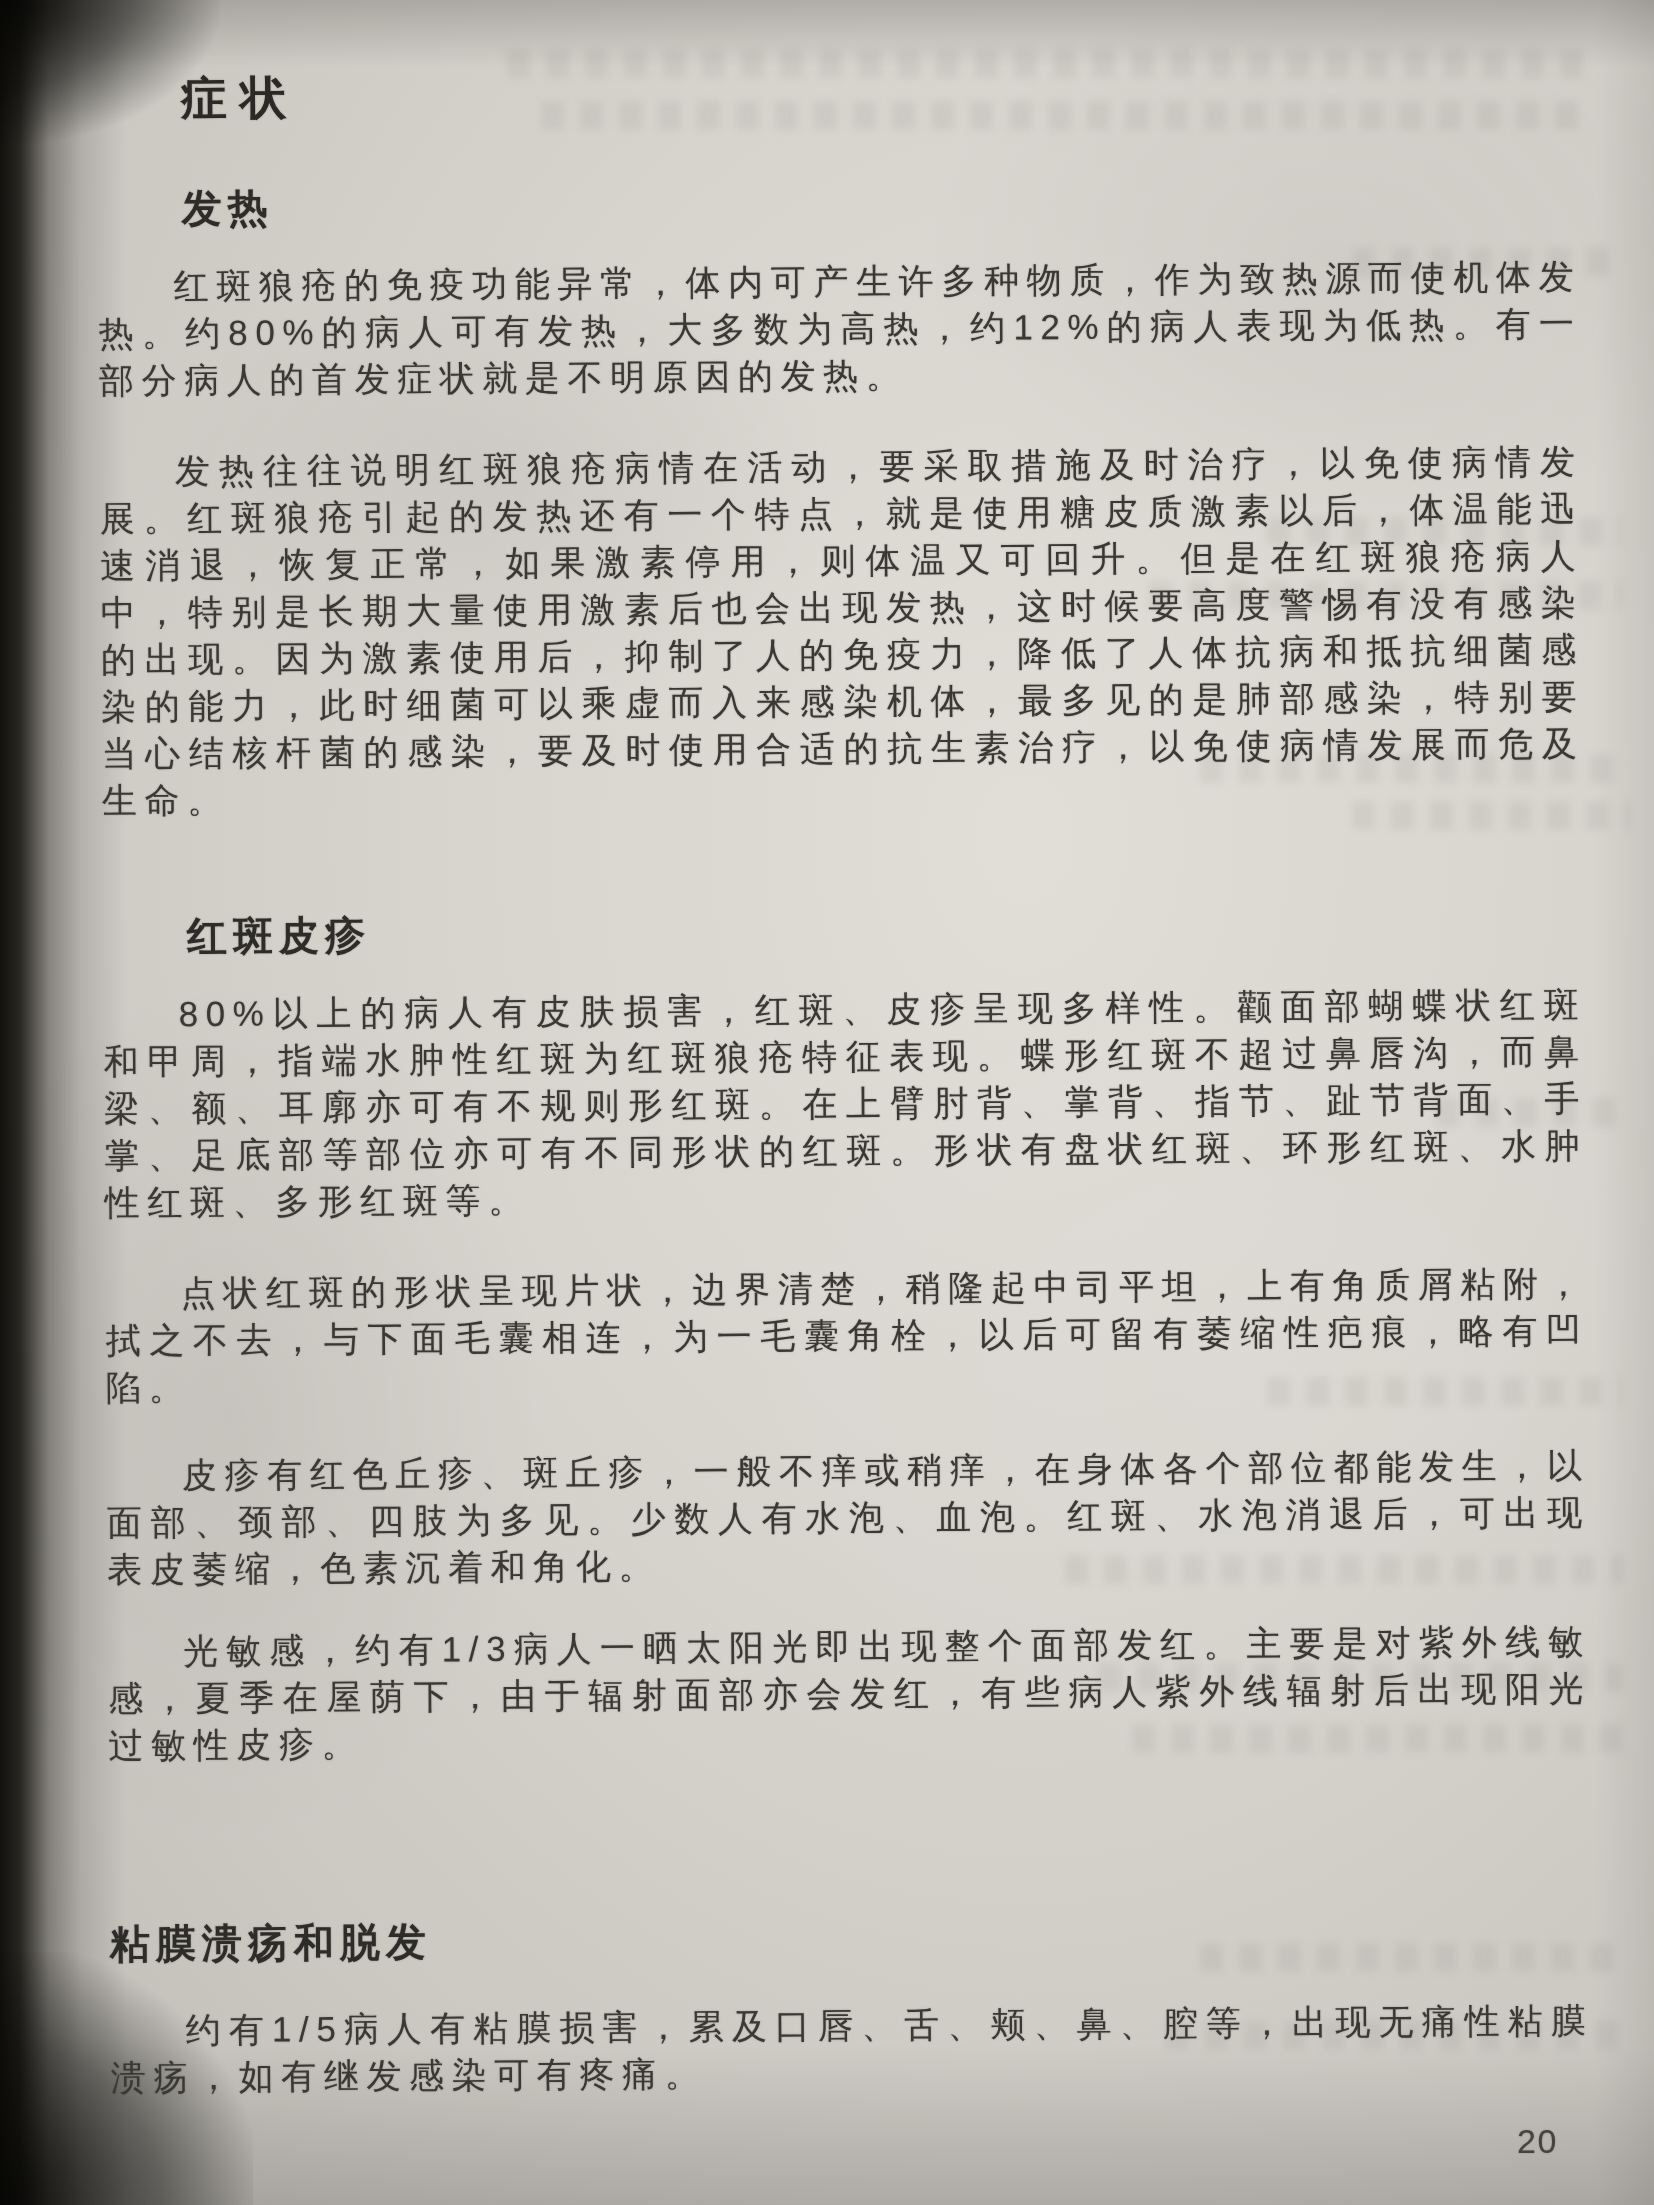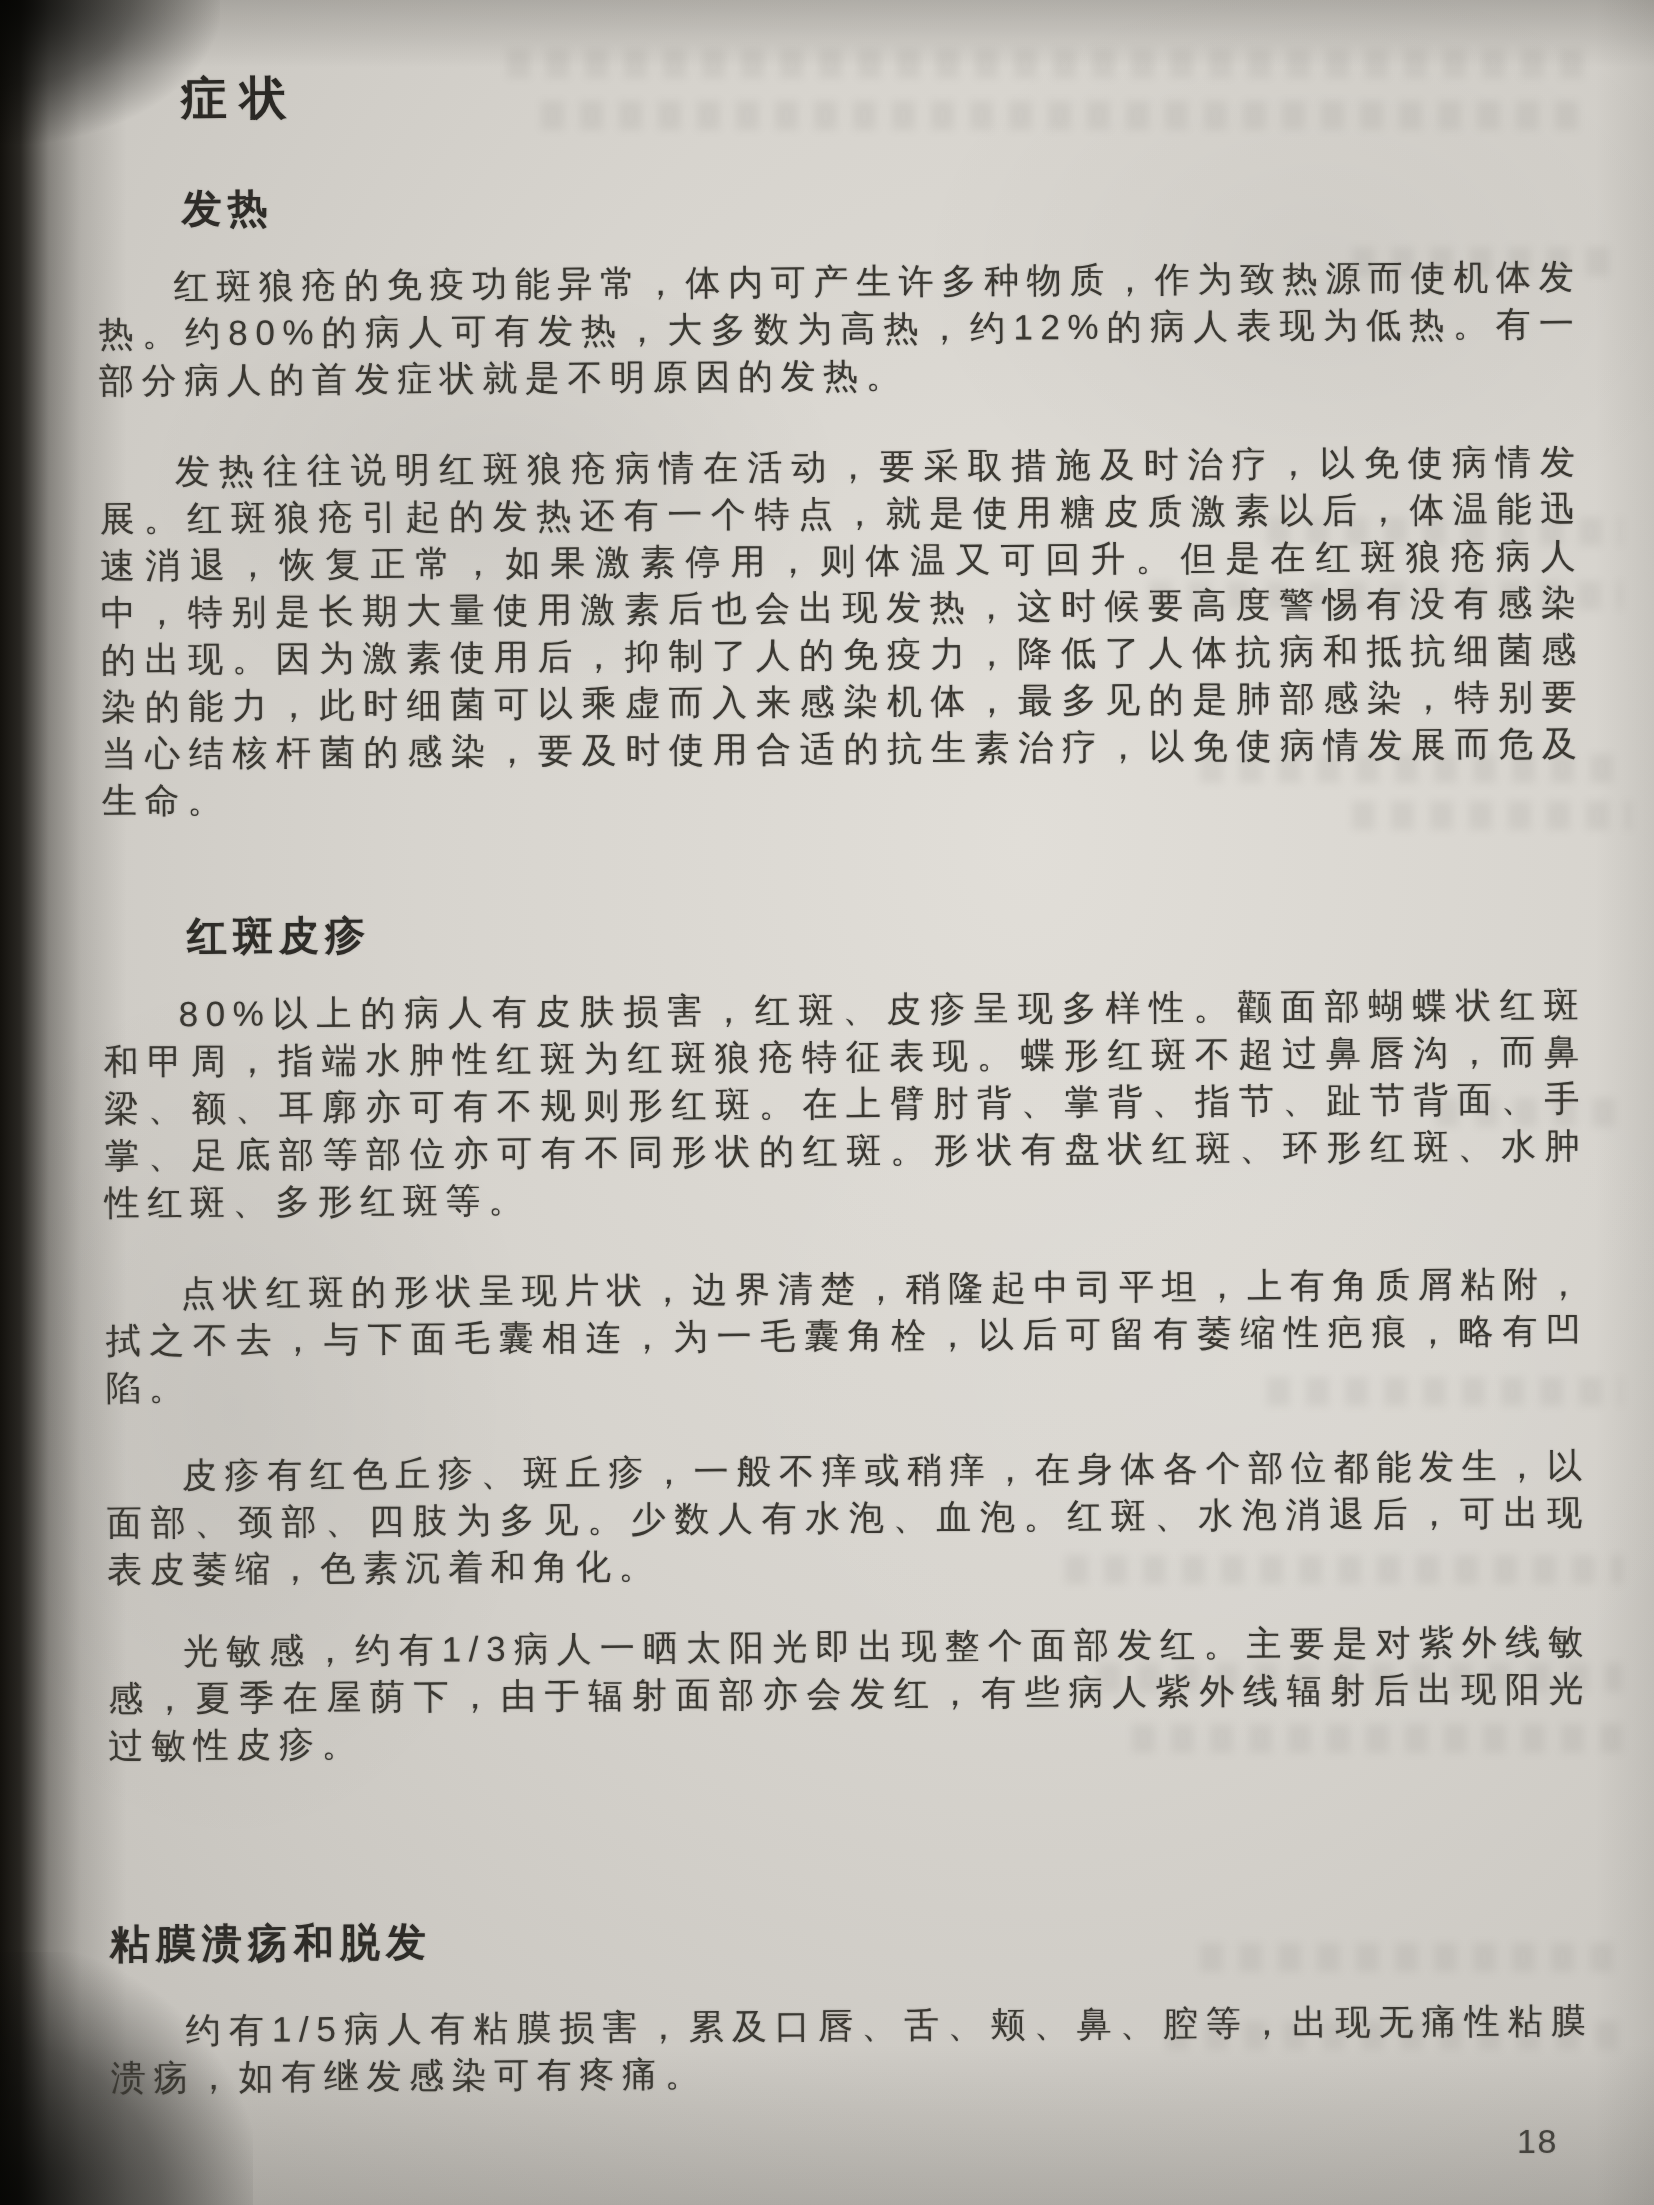--- a/index.html
+++ b/index.html
@@ -139,15 +139,15 @@
       <p class="gap-m">皮疹有红色丘疹、斑丘疹，一般不痒或稍痒，在身体各个部位都能发生，以面部、颈部、四肢为多见。少数人有水泡、血泡。红斑、水泡消退后，可出现表皮萎缩，色素沉着和角化。</p>
       <p class="gap-s">光敏感，约有1/3病人一晒太阳光即出现整个面部发红。主要是对紫外线敏感，夏季在屋荫下，由于辐射面部亦会发红，有些病人紫外线辐射后出现阳光过敏性皮疹。</p>
     </section>
 
     <section>
       <h2 class="h2-mucosa">粘膜溃疡和脱发</h2>
       <p>约有1/5病人有粘膜损害，累及口唇、舌、颊、鼻、腔等，出现无痛性粘膜溃疡，如有继发感染可有疼痛。</p>
     </section>
   </div>
 
-  <div class="pagenum">18</div>
+  <div class="pagenum">20</div>
 </div>
 
 
 </body></html>

